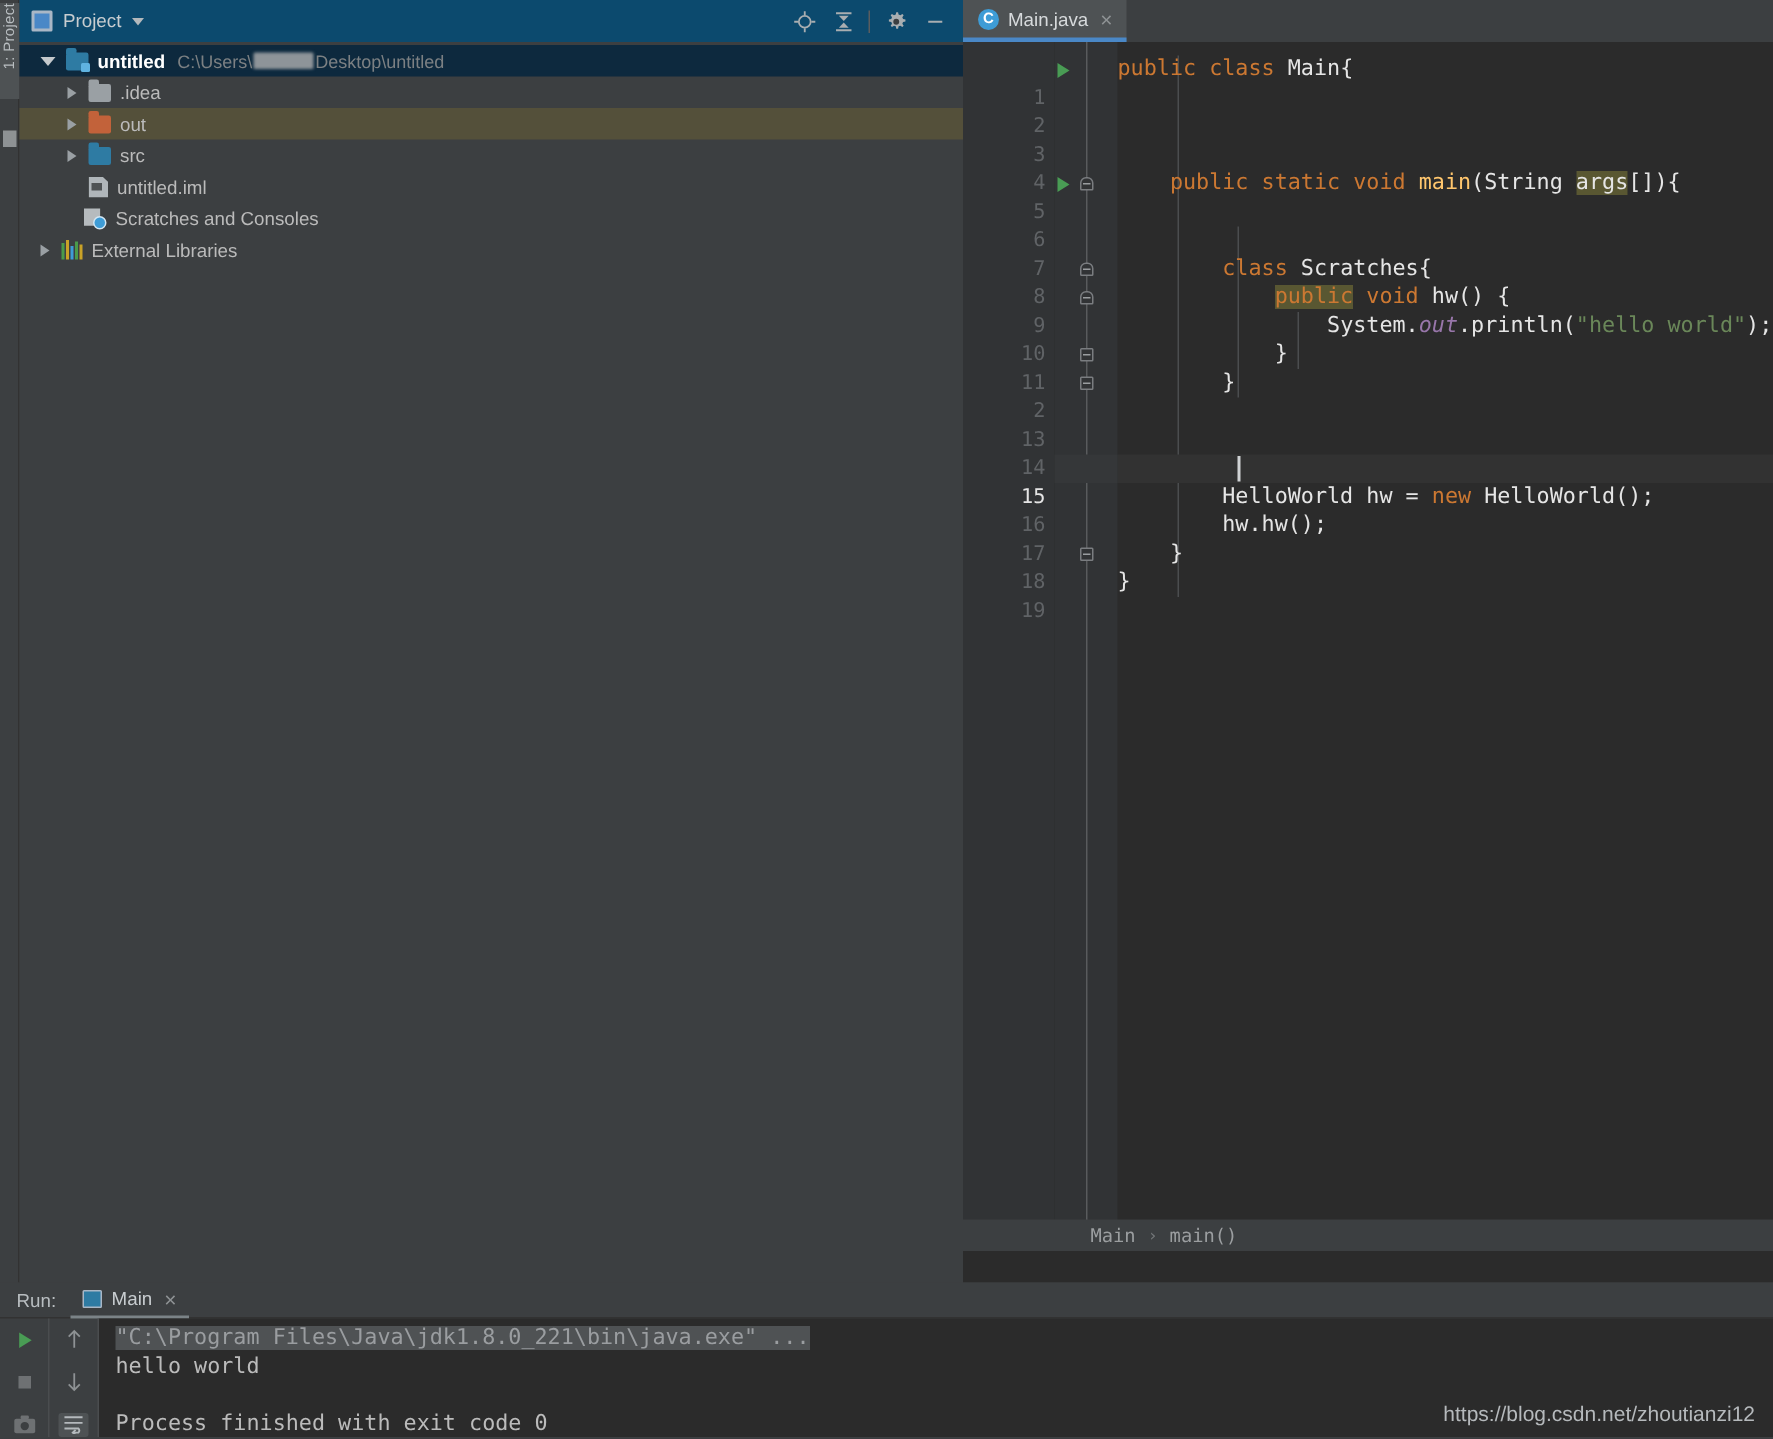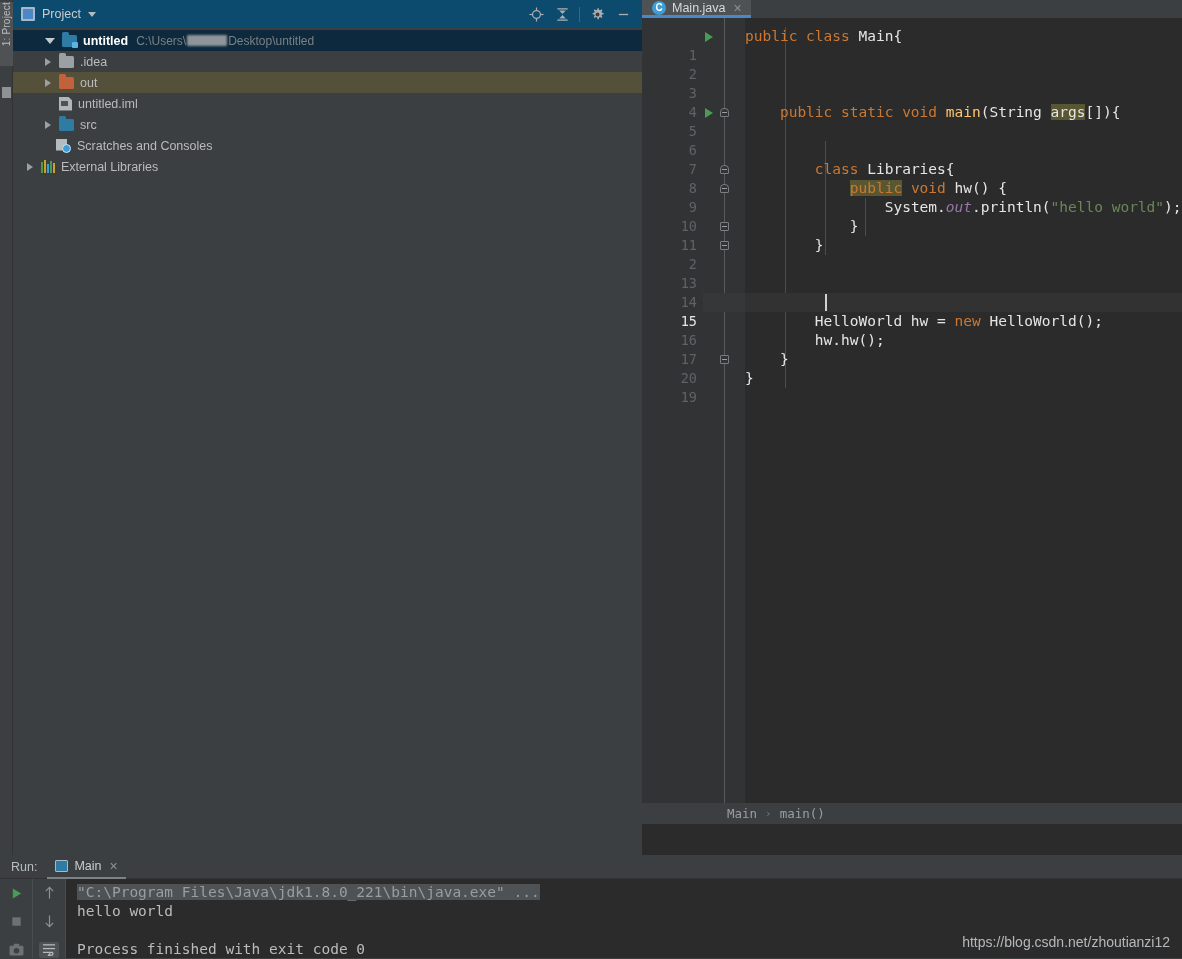--- a/index.html
+++ b/index.html
@@ -122,21 +122,21 @@
     background: #8e9499; vertical-align: -1px; border-radius: 1px;
     filter: blur(1.2px); margin: 0 1px;
   }
 
   
   .editor-wrap {
     position: absolute; left: 642px; top: 0; right: 0; height: 855px;
     background: #2b2b2b;
   }
   .tabbar {
-    height: 18px; background: #3c3f41; display: flex; align-items: stretch;
+    height: 28px; background: #3c3f41; display: flex; align-items: stretch;
   }
   .tab {
     display: flex; align-items: center; gap: 6px; padding: 0 9px 0 10px;
     background: #4e5254; border-bottom: 3px solid #4a88c7;
     font-size: 12.5px; color: #d7dadc;
   }
   .java-ico {
     width: 14px; height: 14px; border-radius: 50%;
     background: #3e9cd6; position: relative; flex: 0 0 auto;
   }
@@ -308,21 +308,21 @@
         <div class="tool-ico">
           <svg width="15" height="15" viewBox="0 0 16 16">
             <line x1="3" y1="8" x2="13" y2="8" stroke="#a9aeb1" stroke-width="1.4"></line>
           </svg>
         </div>
       </div>
     </div>
 
     <div class="pp-tree">
 
-      <div class="tree-row sel" style="padding-left:32px">
+      <div class="tree-row sel" style="padding-left:14px">
         <div class="arrow open"></div>
         <div class="ic folder f-blue" style="margin-left:7px">
             <i class="mod-badge"></i>
           </div>
         <span class="tname bold">untitled</span>
         <span class="tpath"><span>C:\Users\</span><span class="redacted"></span><span>Desktop\untitled</span></span>
       </div>
 
       <div class="tree-row" style="padding-left:32px">
         <div class="arrow"></div>
@@ -330,29 +330,29 @@
         <span class="tname">.idea</span>
       </div>
 
       <div class="tree-row excluded" style="padding-left:32px">
         <div class="arrow"></div>
         <div class="ic folder f-orange" style="margin-left:8px"></div>
         <span class="tname">out</span>
       </div>
 
       <div class="tree-row" style="padding-left:32px">
+        <div class="arrow"></div>
+        <div class="ic folder f-blue" style="margin-left:8px"></div>
+        <span class="tname">src</span>
+      </div>
+
+      <div class="tree-row" style="padding-left:32px">
         <div class="arrow blank"></div>
         <div class="ic iml-ico" style="margin-left:8px"></div>
         <span class="tname">untitled.iml</span>
-      </div>
-
-      <div class="tree-row" style="padding-left:32px">
-        <div class="arrow"></div>
-        <div class="ic folder f-blue" style="margin-left:8px"></div>
-        <span class="tname">src</span>
       </div>
 
       <div class="tree-row" style="padding-left:32px">
         <div class="arrow blank"></div>
         <div class="ic scratch-ico" style="margin-left:5px">
           <i class="pad"></i>
             <i class="clock"></i>
         </div>
         <span class="tname">Scratches and Consoles</span>
       </div>
@@ -418,21 +418,21 @@
         <div class="ln">
           <span class="num">6</span>
         </div>
         <div class="ln">
           <span class="num">7</span>
         </div>
 
         <div class="ln">
           <span class="num">8</span>
           <span class="fold-box rounded"></span>
-          <span class="txt">        <span class="kw">class </span><span class="id">Libraries{</span></span>
+          <span class="txt">        <span class="kw">class </span><span class="id">Scratches{</span></span>
         </div>
 
         <div class="ln">
           <span class="num">9</span>
           <span class="fold-box rounded"></span>
           <span class="txt">            <span class="kw hl">public</span><span class="kw"> void </span><span class="id">hw() {</span></span>
         </div>
 
         <div class="ln">
           <span class="num">10</span>
@@ -467,21 +467,21 @@
           <span class="num">16</span>
           <span class="txt">        <span class="id">HelloWorld hw = </span><span class="kw">new </span><span class="id">HelloWorld();</span></span>
         </div>
 
         <div class="ln">
           <span class="num">17</span>
           <span class="txt">        <span class="id">hw.hw();</span></span>
         </div>
 
         <div class="ln">
-          <span class="num">20</span>
+          <span class="num">18</span>
           <span class="fold-box"></span>
           <span class="txt">    <span class="id">}</span></span>
         </div>
 
         <div class="ln">
           <span class="num">19</span>
           <span class="txt"><span class="id">}</span></span>
         </div>
 
       </div>

